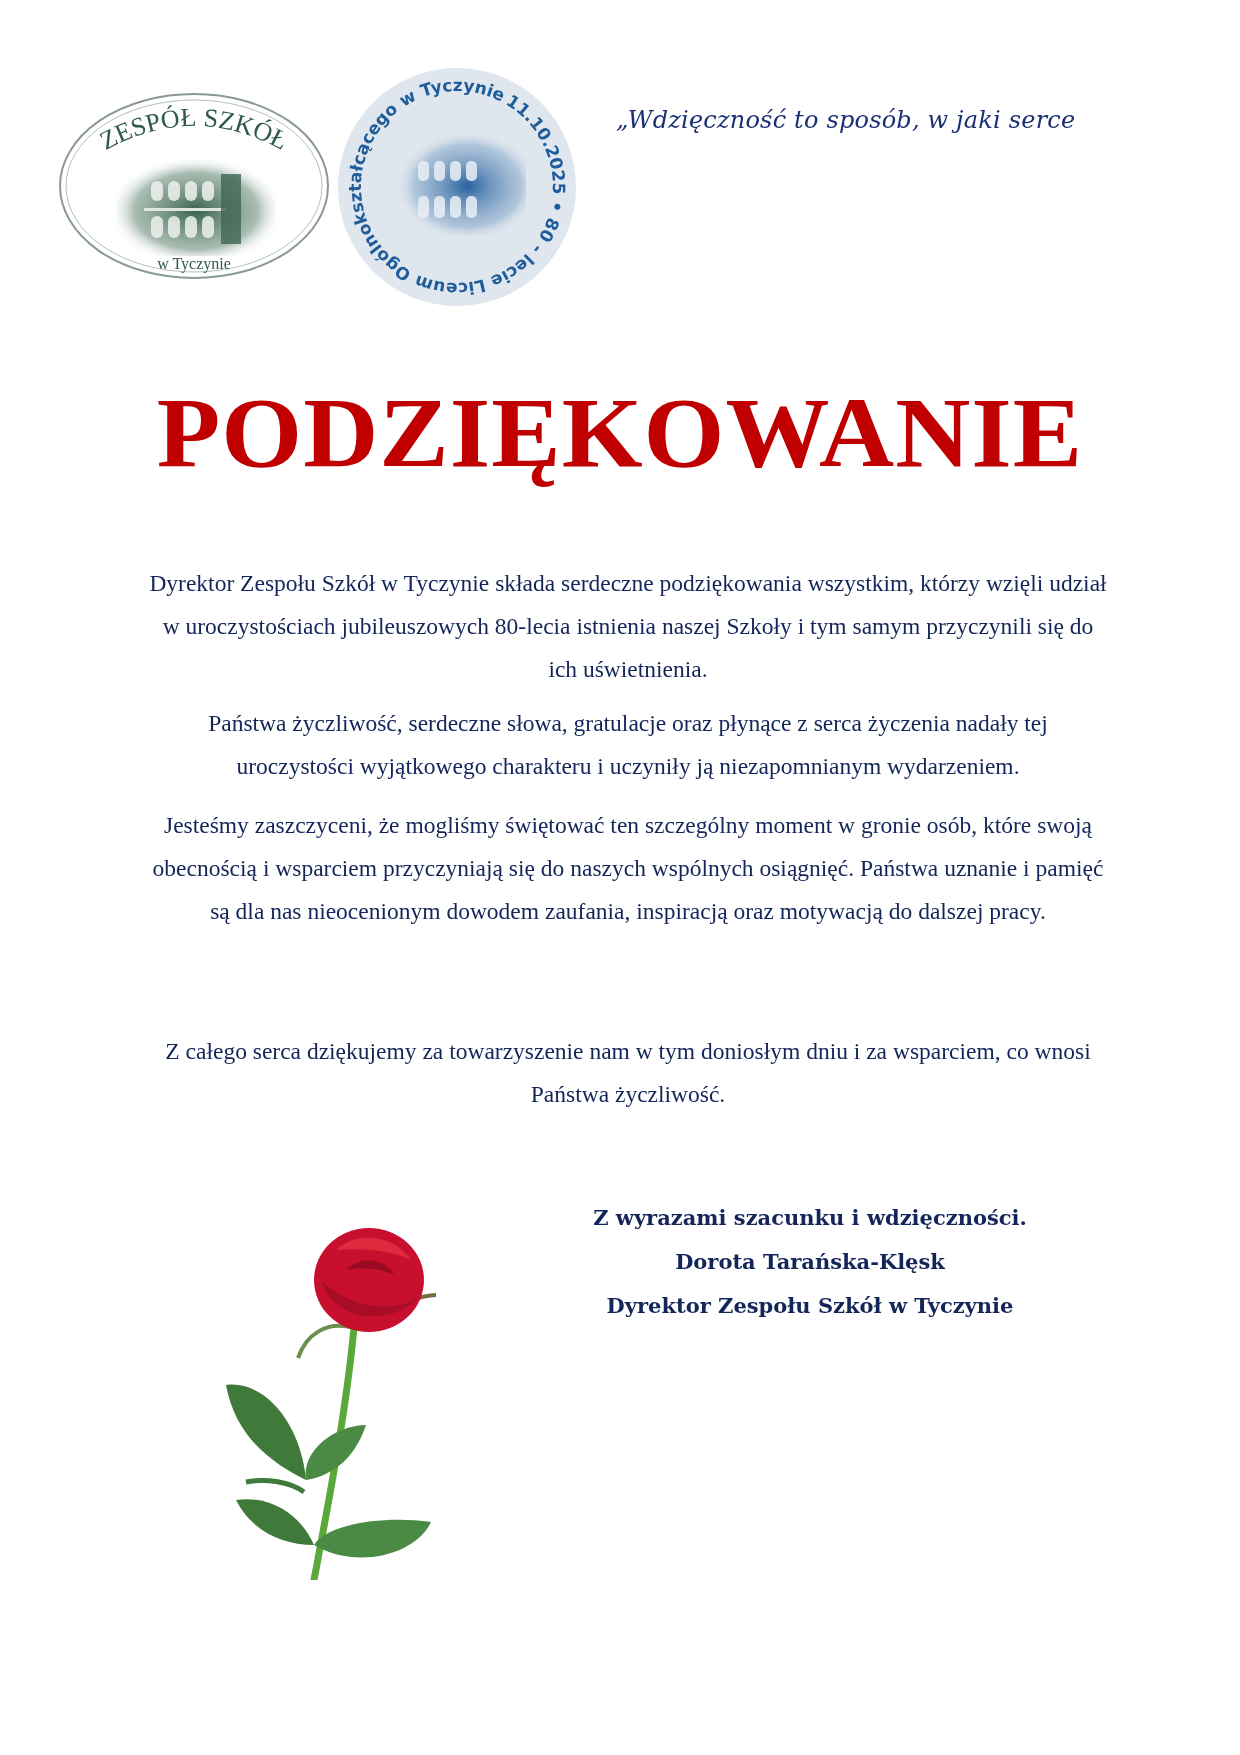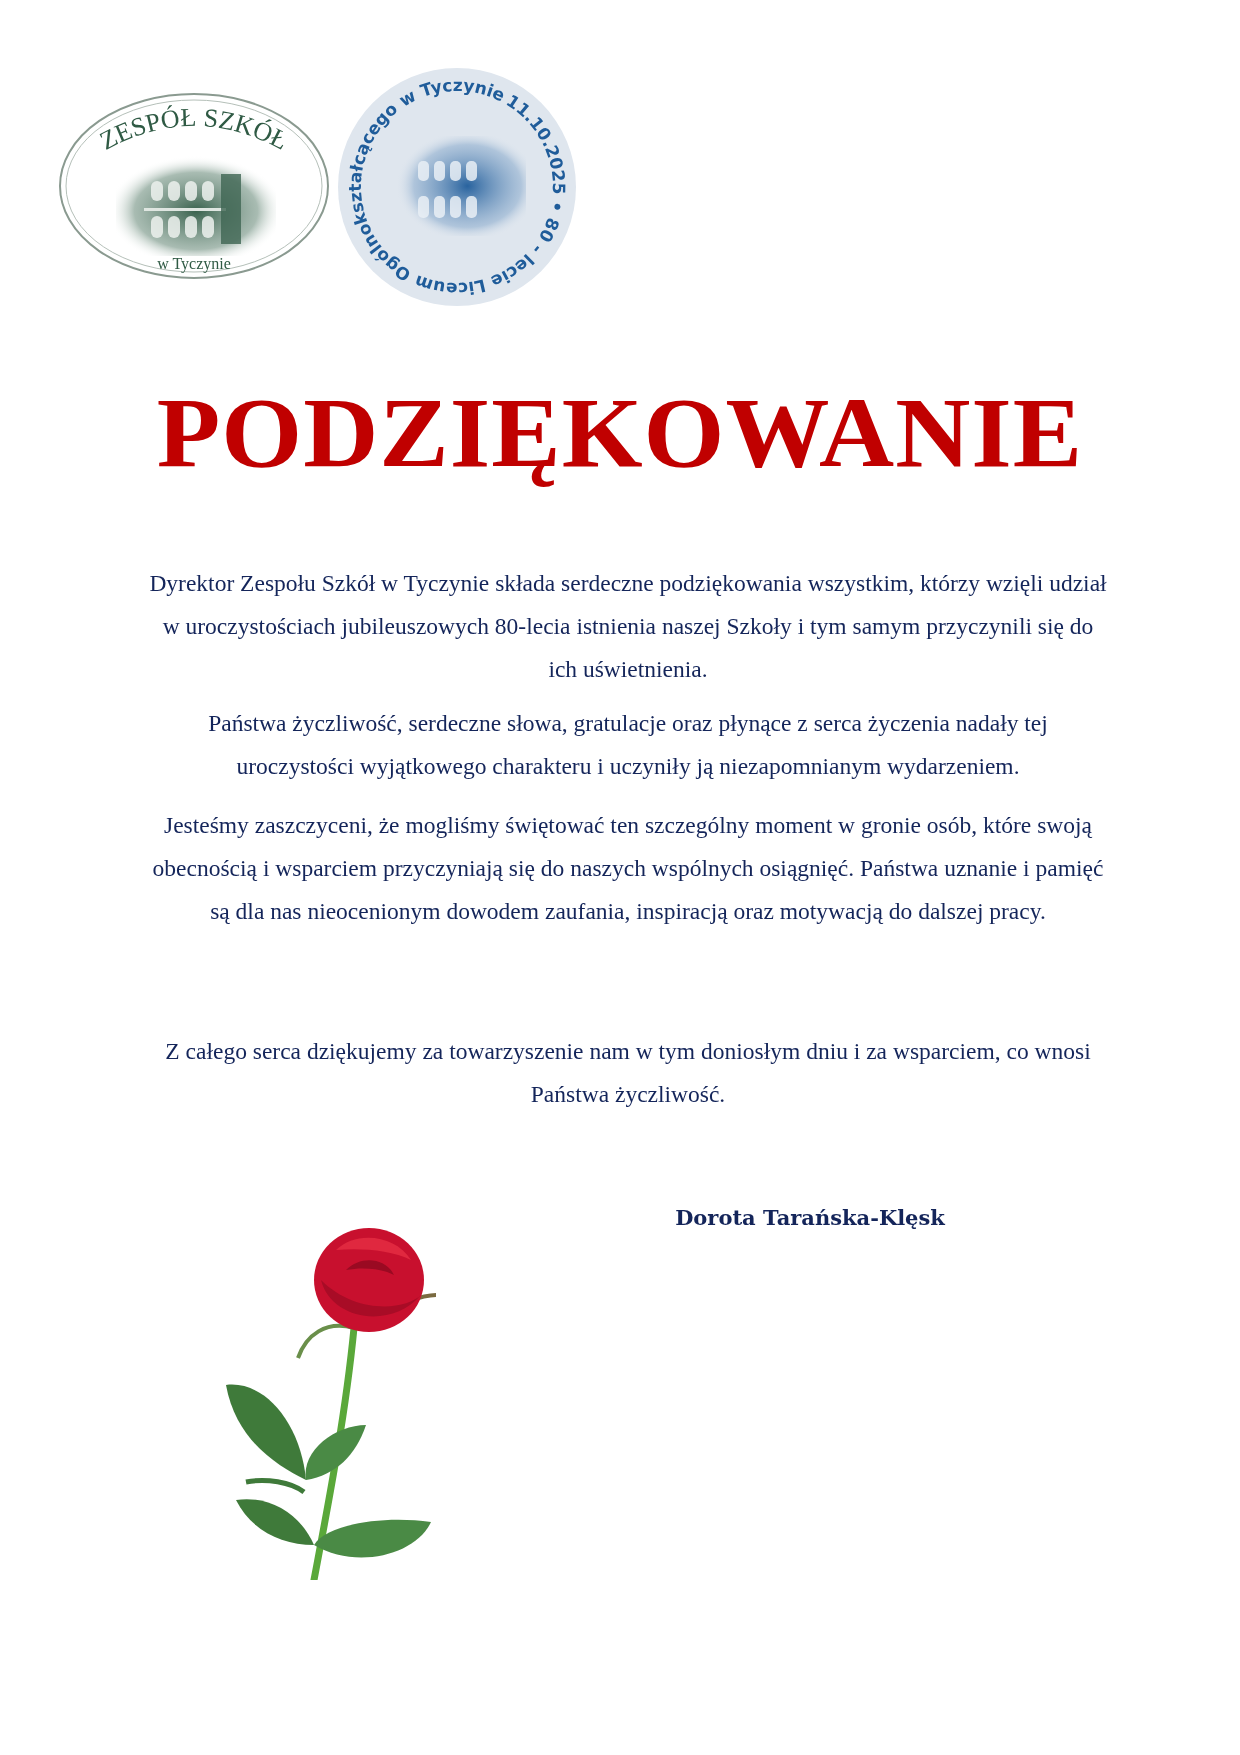--- a/index.html
+++ b/index.html
@@ -108,20 +108,21 @@
       <rect x="114" y="130" width="11" height="22" rx="5"></rect>
       <rect x="130" y="130" width="11" height="22" rx="5"></rect>
     </g>
     <text font-family="DejaVu Sans, sans-serif" font-size="17" font-weight="bold" fill="#1f5c9a">
       <textPath href="#ring2">11.10.2025 • 80 - lecie Liceum Ogólnokształcącego w Tyczynie •</textPath>
     </text>
   </svg>
 </div>
 
 <div id="quote" class="abs">
+  <div>„Wdzięczność to sposób, w jaki serce</div>
 </div>
 
 <div id="title" class="abs">PODZIĘKOWANIE</div>
 
 <div id="p1" class="abs para">Dyrektor Zespołu Szkół w Tyczynie składa serdeczne podziękowania wszystkim, którzy wzięli udział w uroczystościach jubileuszowych 80-lecia istnienia naszej Szkoły i tym samym przyczynili się do ich uświetnienia.</div>
 <div id="p2" class="abs para">Państwa życzliwość, serdeczne słowa, gratulacje oraz płynące z serca życzenia nadały tej uroczystości wyjątkowego charakteru i uczyniły ją niezapomnianym wydarzeniem.</div>
 <div id="p3" class="abs para">Jesteśmy zaszczyceni, że mogliśmy świętować ten szczególny moment w gronie osób, które swoją obecnością i wsparciem przyczyniają się do naszych wspólnych osiągnięć. Państwa uznanie i pamięć są dla nas nieocenionym dowodem zaufania, inspiracją oraz motywacją do dalszej pracy.</div>
 <div id="p4" class="abs para">Z całego serca dziękujemy za towarzyszenie nam w tym doniosłym dniu i za wsparciem, co wnosi Państwa życzliwość.</div>
 
 <div id="rose" class="abs">
@@ -139,14 +140,16 @@
     <path d="M160 110 C 190 95, 215 85, 230 85" stroke="#7a6a40" stroke-width="4" fill="none"></path>
 
     <ellipse cx="163" cy="70" rx="55" ry="52" fill="#c8102e"></ellipse>
     <path d="M115 70 C 125 110, 185 120, 215 85 C 200 100, 150 105, 115 70 Z" fill="#a80c26"></path>
     <path d="M130 40 C 150 20, 190 25, 205 50 C 185 40, 155 38, 130 40 Z" fill="#e0283f"></path>
     <path d="M140 60 C 155 45, 180 48, 188 65 C 175 58, 155 57, 140 60 Z" fill="#9a0a22"></path>
   </svg>
 </div>
 
 <div id="signature" class="abs">
+  <div>Z wyrazami szacunku i wdzięczności.</div>
   <div>Dorota Tarańska-Klęsk</div>
+  <div>Dyrektor Zespołu Szkół w Tyczynie</div>
 </div>
 
 </body></html>

